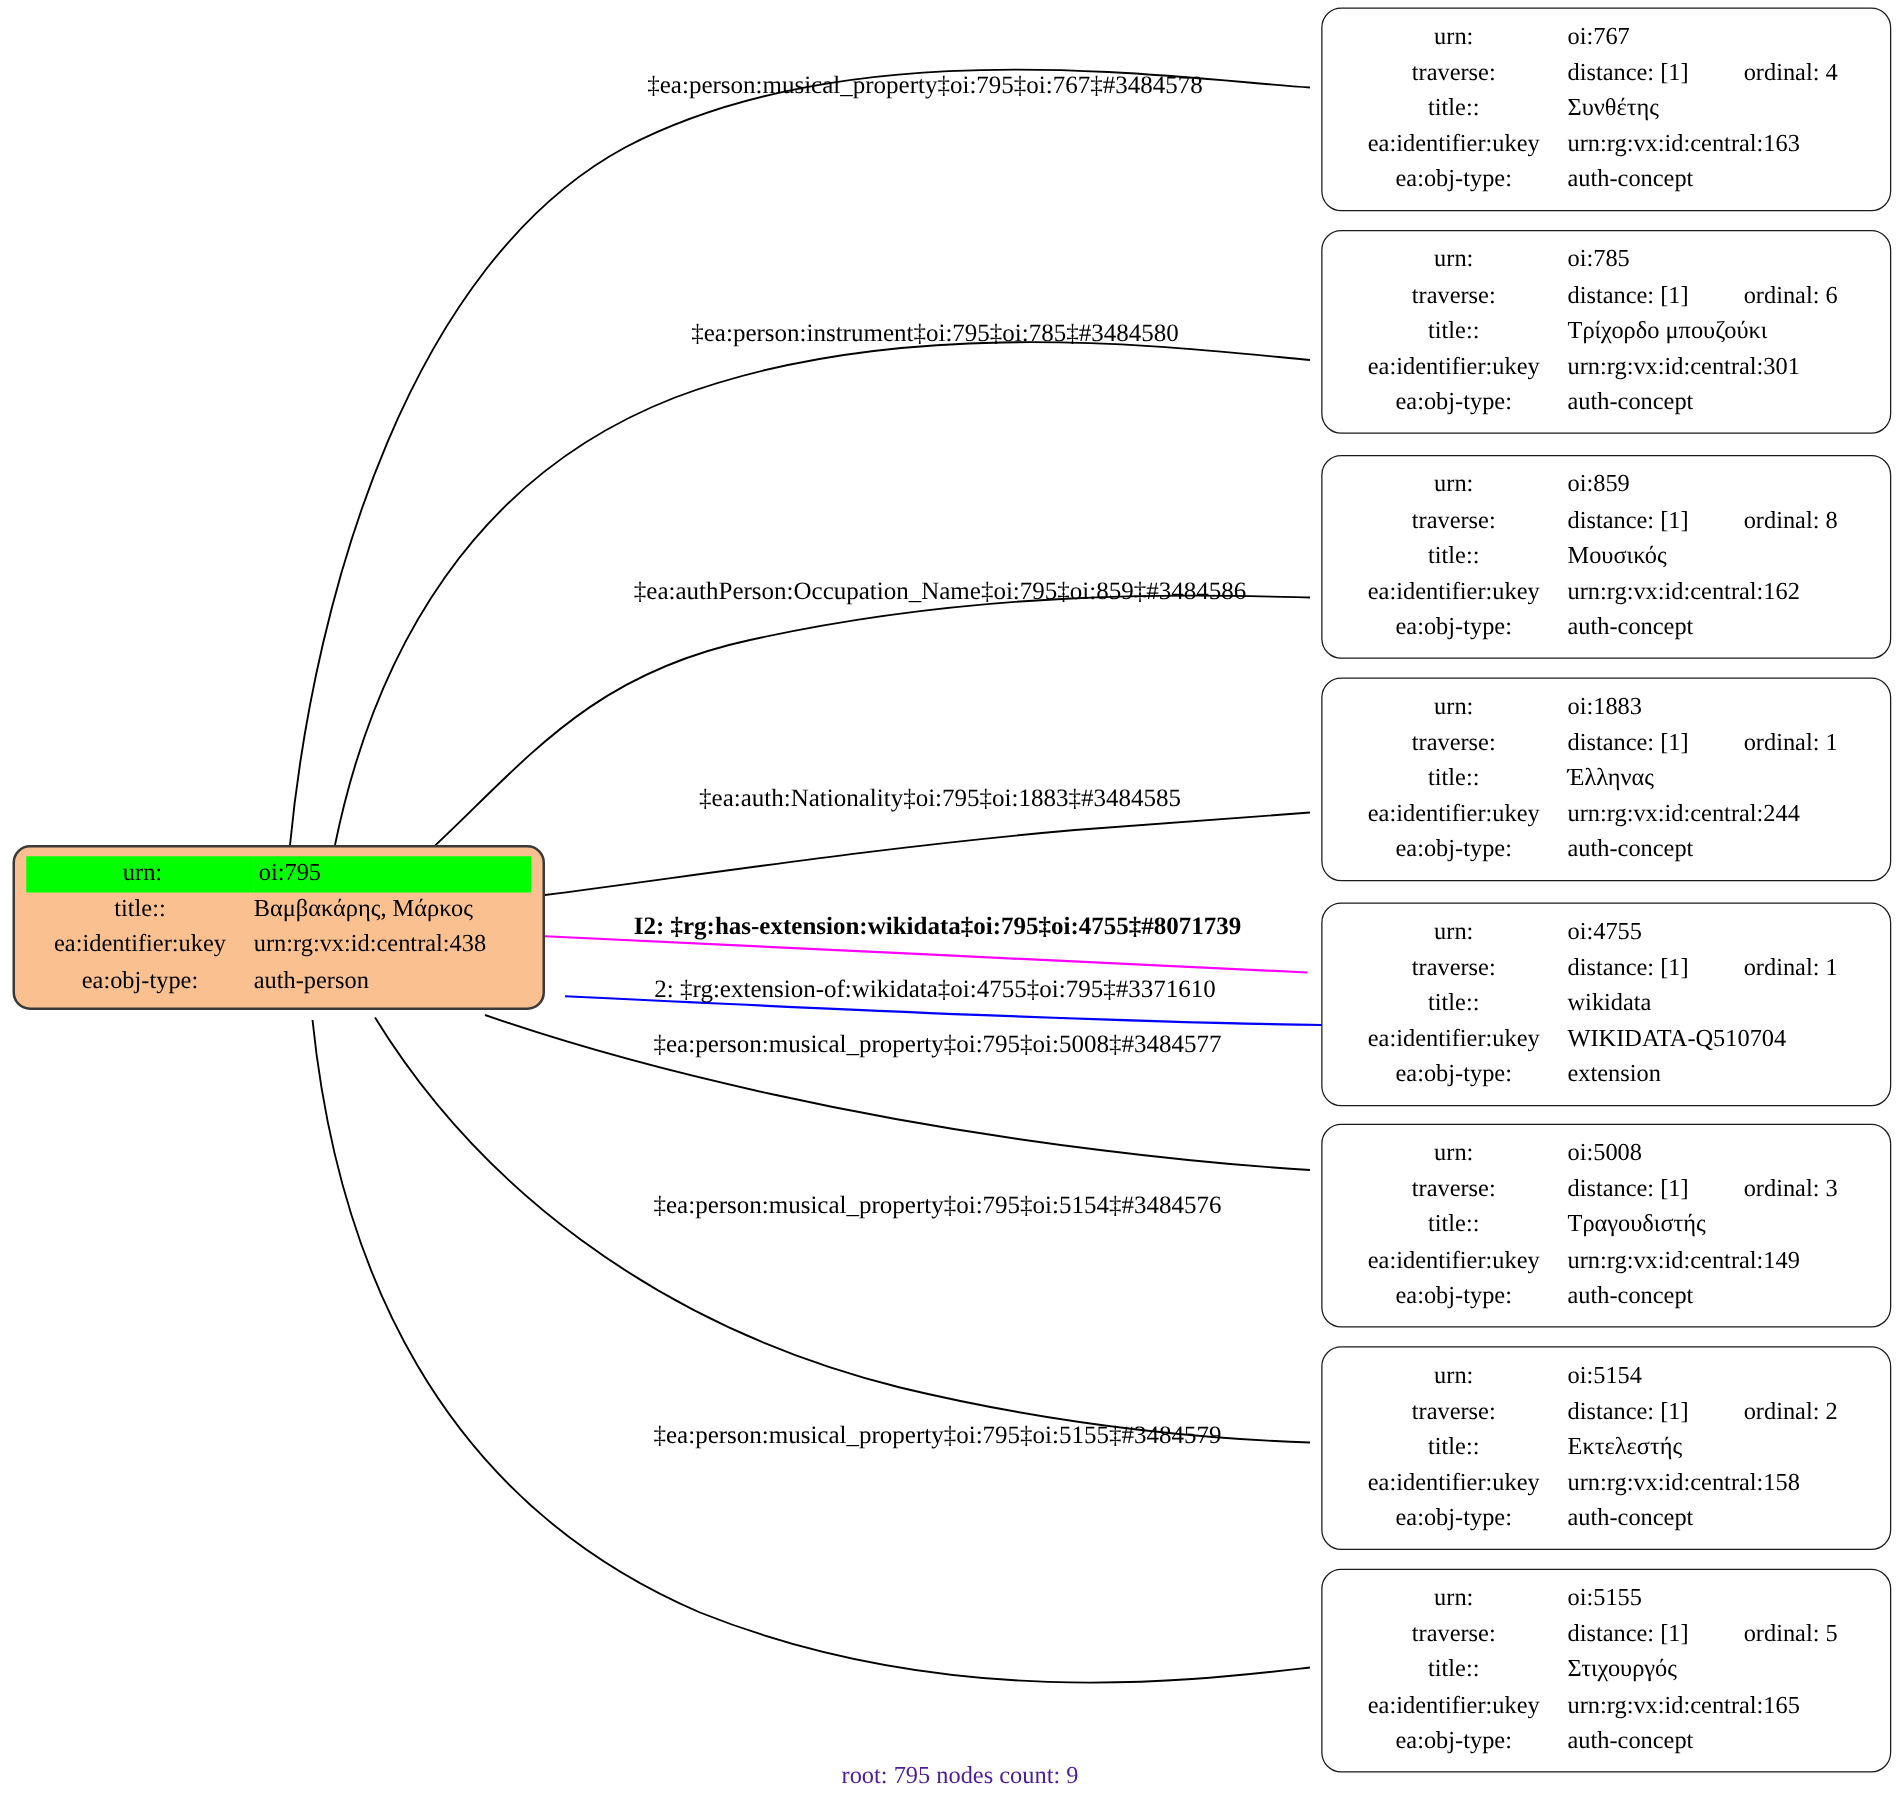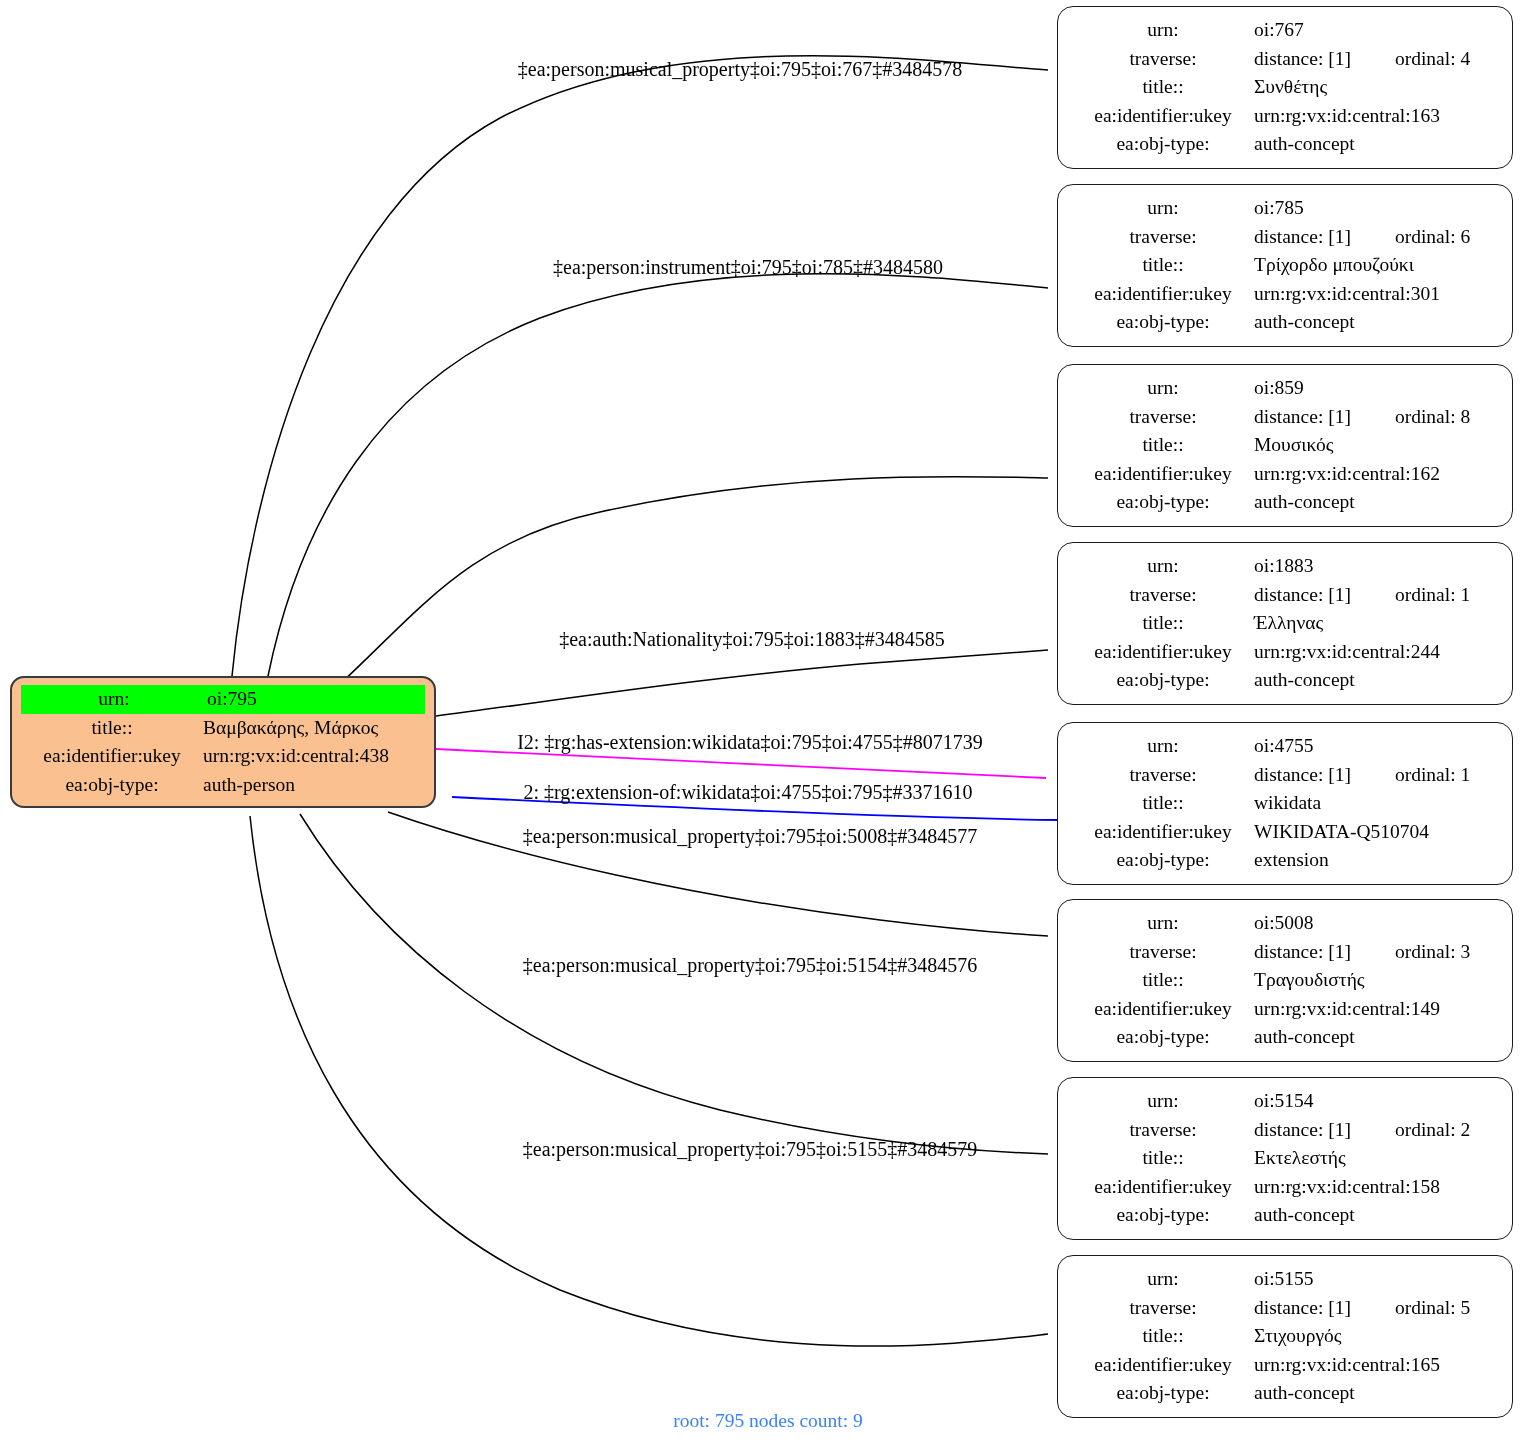--- a/index.html
+++ b/index.html
@@ -72,21 +72,21 @@
     position: absolute;
     font-size: 20px;
     color: #000000;
     white-space: nowrap;
     transform: translate(-50%, -50%);
     background: transparent;
   }
   .caption {
     position: absolute;
     font-size: 19.5px;
-    color: #3b82f6;
+    color: #4c1d95;
     white-space: nowrap;
     transform: translateX(-50%);
   }
 </style>
 </head>
 <body>
 
 <div id="graph-root">
 
   <svg class="edge-layer" viewBox="0 0 1521 1447">
@@ -116,22 +116,23 @@
 
     <path d="M 388,812 C 520,858 700,898 880,920 C 960,930 1015,934 1048,936" stroke="#000000" stroke-width="1.5" marker-end="url(#ah-black)"></path>
 
     <path d="M 300,814 C 380,944 520,1060 720,1110 C 870,1146 990,1152 1048,1154" stroke="#000000" stroke-width="1.5" marker-end="url(#ah-black)"></path>
 
     <path d="M 250,816 C 270,1010 350,1200 560,1290 C 760,1370 960,1344 1048,1334" stroke="#000000" stroke-width="1.5" marker-end="url(#ah-black)"></path>
   </svg>
 
   <div class="edge-label" style="left:740px; top:69px;">‡ea:person:musical_property‡oi:795‡oi:767‡#3484578</div>
   <div class="edge-label" style="left:748px; top:267px;">‡ea:person:instrument‡oi:795‡oi:785‡#3484580</div>
+  <div class="edge-label" style="left:752px; top:474px;">‡ea:authPerson:Occupation_Name‡oi:795‡oi:859‡#3484586</div>
   <div class="edge-label" style="left:752px; top:639px;">‡ea:auth:Nationality‡oi:795‡oi:1883‡#3484585</div>
-  <div class="edge-label" style="left:750px; top:742px;">I2: ‡rg:has-extension:wikidata‡oi:795‡oi:4755‡#8071739</div>
+  <div class="edge-label" style="left:750px; top:742px;font-weight:bold;">I2: ‡rg:has-extension:wikidata‡oi:795‡oi:4755‡#8071739</div>
   <div class="edge-label" style="left:748px; top:792px;">2: ‡rg:extension-of:wikidata‡oi:4755‡oi:795‡#3371610</div>
   <div class="edge-label" style="left:750px; top:836px;">‡ea:person:musical_property‡oi:795‡oi:5008‡#3484577</div>
   <div class="edge-label" style="left:750px; top:965px;">‡ea:person:musical_property‡oi:795‡oi:5154‡#3484576</div>
   <div class="edge-label" style="left:750px; top:1149px;">‡ea:person:musical_property‡oi:795‡oi:5155‡#3484579</div>
 
   <div class="node root-node" style="left:10px; top:676px; width:426px;">
     <table class="kv">
       <tbody>
           <tr class="hl">
         <td class="k">urn:</td>

